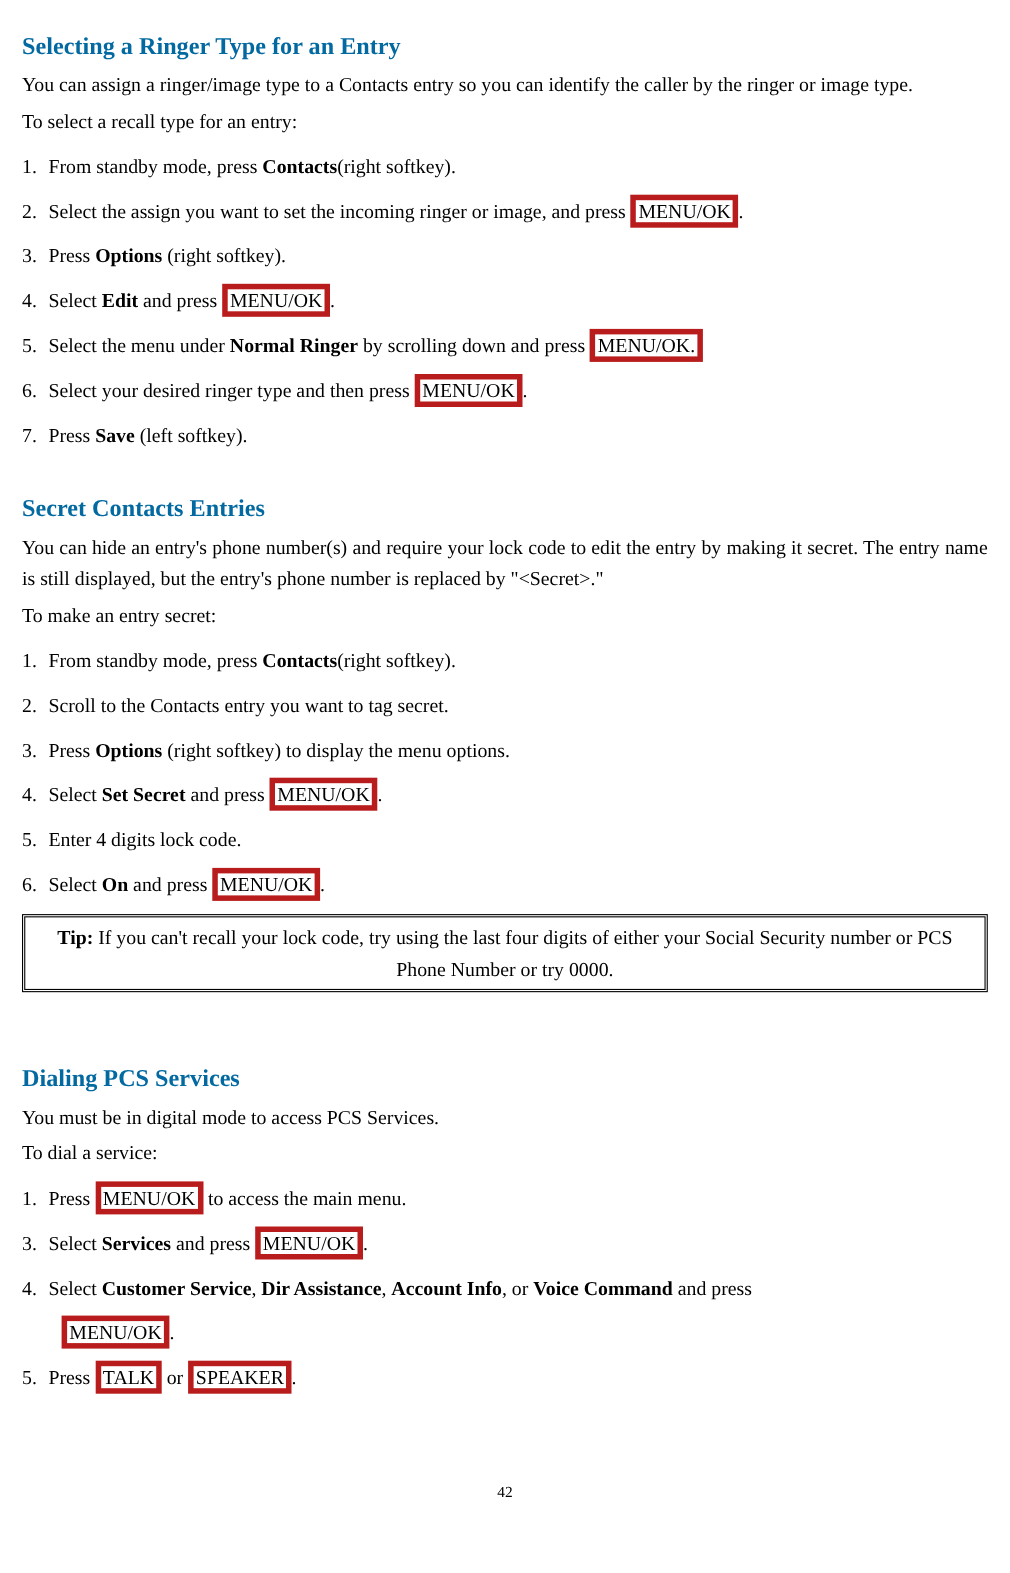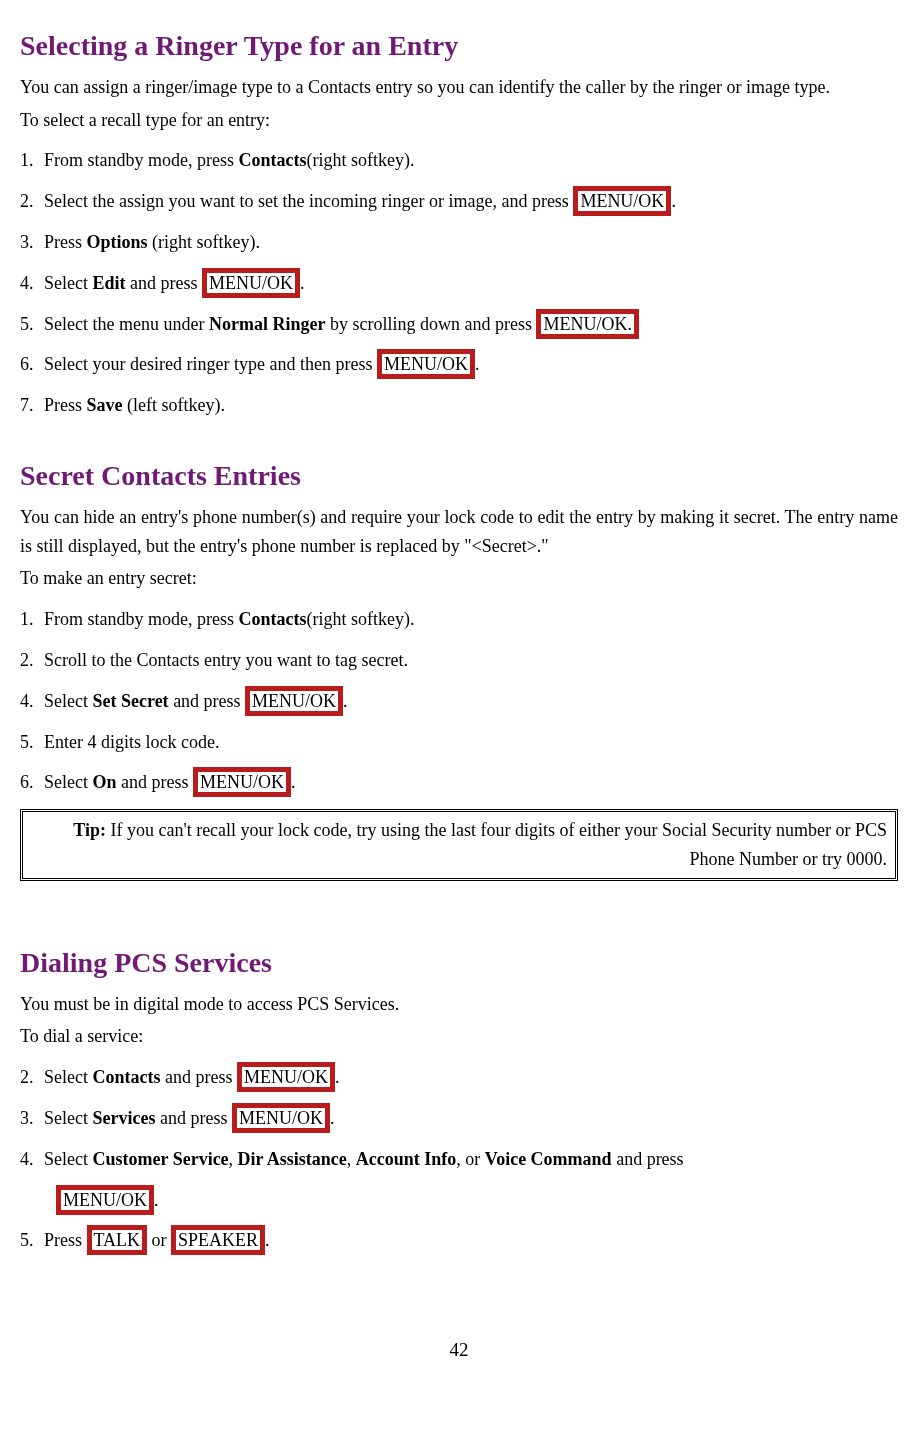--- a/index.html
+++ b/index.html
@@ -5,23 +5,23 @@
     body {
       font-family: Georgia, 'Times New Roman', serif;
       max-width: 880px;
       margin: 0 auto;
       padding: 20px 20px 40px 20px;
       font-size: 18px;
       line-height: 1.6;
       color: #000;
     }
     .section-title {
-      color: #701a75;
+      color: #0369a1;
       font-weight: bold;
-      font-size: 28px;
+      font-size: 22px;
       margin-top: 4px;
       margin-bottom: 4px;
     }
     p {
       margin: 4px 0;
       text-align: justify;
     }
     .step-list {
       list-style: none;
       padding-left: 0;
@@ -54,27 +54,27 @@
     .boxed {
       border: 5px solid #b91c1c;
       padding: 0 2px;
     }
     .tip-box {
       border: 3px double #000;
       padding: 4px 8px;
       margin-top: 6px;
     }
     .tip-box p {
-      text-align: right;
+      text-align: center;
       margin: 0;
     }
     .page-num {
       text-align: center;
       margin-top: 80px;
-      font-size: 19px;
+      font-size: 14px;
     }
     .section-gap {
       margin-top: 34px;
     }
     .indented-next {
       padding-left: 36px;
     }
   </style>
 </head>
 <body>
@@ -91,33 +91,34 @@
   <li><span class="step-num">6.</span><span>Select your desired ringer type and then press </span><span class="boxed">MENU/OK</span><span>.</span></li>
   <li><span class="step-num">7.</span><span>Press </span><span class="bold">Save</span><span> (left softkey).</span></li>
 </ol>
 
 <div class="section-title section-gap">Secret Contacts Entries</div>
 <p>You can hide an entry's phone number(s) and require your lock code to edit the entry by making it secret. The entry name is still displayed, but the entry's phone number is replaced by "&lt;Secret&gt;."</p>
 <p>To make an entry secret:</p>
 <ol class="step-list">
   <li><span class="step-num">1.</span><span>From standby mode, press </span><span class="bold">Contacts</span><span>(right softkey).</span></li>
   <li><span class="step-num">2.</span><span>Scroll to the Contacts entry you want to tag secret.</span></li>
+  <li><span class="step-num">3.</span><span>Press </span><span class="bold">Options</span><span> (right softkey) to display the menu options.</span></li>
   <li><span class="step-num">4.</span><span>Select </span><span class="bold">Set Secret</span><span> and press </span><span class="boxed">MENU/OK</span><span>.</span></li>
   <li><span class="step-num">5.</span><span>Enter 4 digits lock code.</span></li>
   <li><span class="step-num">6.</span><span>Select </span><span class="bold">On</span><span> and press </span><span class="boxed">MENU/OK</span><span>.</span></li>
 </ol>
 <div class="tip-box">
   <p><span class="bold">Tip:</span><span> If you can't recall your lock code, try using the last four digits of either your Social Security number or PCS Phone Number or try 0000.</span></p>
 </div>
 
 <div class="section-title" style="margin-top:60px">Dialing PCS Services</div>
 <p>You must be in digital mode to access PCS Services.</p>
 <p>To dial a service:</p>
 <ol class="step-list">
-  <li><span class="step-num">2.</span><span>Select </span><span class="bold">Contacts</span><span> and press </span><span class="boxed">MENU/OK</span><span>.</span></li>
+  <li><span class="step-num">1.</span><span>Press </span><span class="boxed">MENU/OK</span><span> to access the main menu.</span></li>
   <li><span class="step-num">3.</span><span>Select </span><span class="bold">Services</span><span> and press </span><span class="boxed">MENU/OK</span><span>.</span></li>
   <li><span class="step-num">4.</span><span>Select </span><span class="bold">Customer Service</span><span>, </span><span class="bold">Dir Assistance</span><span>, </span><span class="bold">Account Info</span><span>, or </span><span class="bold">Voice Command</span><span> and press </span></li>
 </ol>
 <div class="indented-next"><span class="boxed">MENU/OK</span><span>.</span></div>
 <ol class="step-list">
   <li><span class="step-num">5.</span><span>Press </span><span class="boxed">TALK</span><span> or </span><span class="boxed">SPEAKER</span><span>.</span></li>
 </ol>
 
 <div class="page-num">42</div>
 

